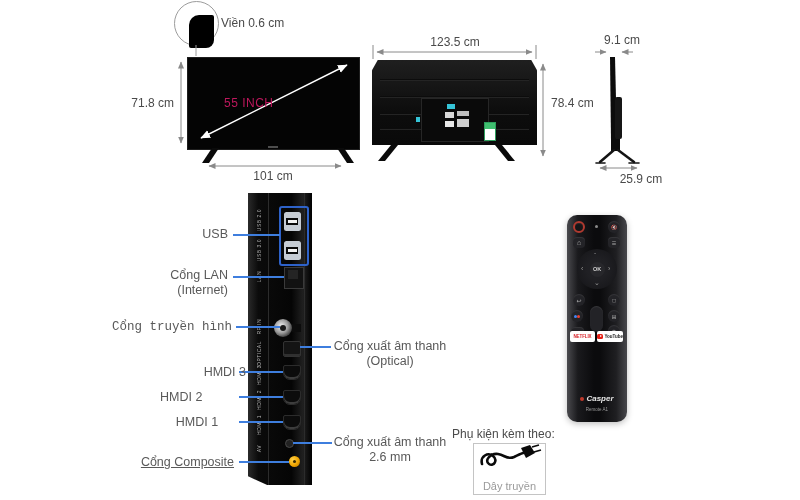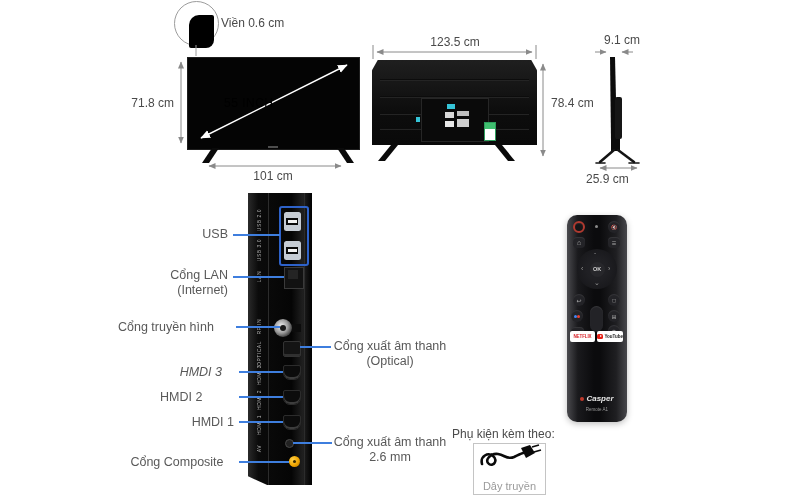--- a/index.html
+++ b/index.html
@@ -15,21 +15,21 @@
   #bezel-circle{position:absolute;left:174px;top:1px;width:43px;height:43px;
                 border:1px solid #9c9c9c;border-radius:50%;z-index:1;}
   #bezel-corner{position:absolute;left:189px;top:15px;width:25px;height:33px;background:#000;
                 border-radius:10px 2px 8px 2px;z-index:2;}
   #label-bezel{left:221px;top:16px;}
 
   
   #tv-front{position:absolute;left:187px;top:57px;width:171px;height:91px;background:#040404;
             border:1px solid #1e1e1e;z-index:1;}
   #tv-front-logo{position:absolute;left:80px;bottom:1px;width:10px;height:2px;background:#4d4d4d;}
-  #label-55inch{position:absolute;left:224px;top:96px;color:#000000;font-size:12px;z-index:4;letter-spacing:.5px;}
+  #label-55inch{position:absolute;left:224px;top:96px;color:#be185d;font-size:12px;z-index:4;letter-spacing:.5px;}
   #label-height-front{left:108px;top:96px;width:66px;text-align:right;}
   #label-width-front{left:231px;top:169px;width:84px;text-align:center;}
 
   
   #tv-back{position:absolute;left:372px;top:60px;width:165px;height:85px;z-index:1;
            background:linear-gradient(180deg,#1f1f1f,#0d0d0d 60%,#090909);
            clip-path:polygon(0 12%,3.5% 0,96.5% 0,100% 12%,100% 100%,0 100%);}
   .ridge{position:absolute;left:5%;right:5%;height:2px;background:linear-gradient(180deg,#000,#303030);}
   #tv-back-mount{position:absolute;left:49px;top:38px;width:66px;height:42px;background:#0a0a0a;border:1px solid #262626;}
   .sticker{position:absolute;}
@@ -39,21 +39,21 @@
   #mount-s3{left:23px;top:22px;width:9px;height:6px;background:#e8e8e8;}
   #mount-s4{left:35px;top:20px;width:12px;height:8px;background:#cfcfcf;}
   #back-cyan-dot{position:absolute;left:44px;top:57px;width:4px;height:5px;background:#35c4d7;}
   #energy-label{position:absolute;left:112px;top:62px;width:10px;height:17px;border:1px solid #2e9e5d;
                 background:linear-gradient(180deg,#3fbf6f 0 35%,#ffffff 35%);}
   #label-width-back{left:413px;top:35px;width:84px;text-align:center;}
   #label-height-back{left:551px;top:96px;}
 
   
   #label-depth{left:592px;top:33px;width:60px;text-align:center;}
-  #label-base{left:586px;top:172px;width:66px;}
+  #label-base{left:608px;top:172px;width:66px;text-align:center;}
 
   
   #port-panel{position:absolute;left:248px;top:193px;width:64px;height:292px;z-index:2;
               background:linear-gradient(90deg,#2a2a2a 0,#0b0b0b 16%,#050505 68%,#202020 86%,#000 100%);
               clip-path:polygon(0 0,100% 0,100% 100%,30% 100%,0 97%);}
   .seam{position:absolute;top:0;bottom:0;width:1px;background:#2c2c2c;}
   .ptag{position:absolute;left:8px;font-size:5px;color:#b5b5b5;writing-mode:vertical-rl;
         transform:rotate(180deg);letter-spacing:.5px;white-space:nowrap;}
   #usb-box{position:absolute;left:31px;top:13px;width:26px;height:56px;border:2px solid #2e62c9;border-radius:3px;}
   .usb{position:absolute;left:36px;width:17px;height:19px;background:#c6ccd4;border-radius:2.5px;}
@@ -70,25 +70,25 @@
   .hdmi{position:absolute;left:35px;width:16px;height:13px;background:#0c0c0c;border:1px solid #2c2c2c;
         border-radius:2px 2px 7px 7px;box-shadow:inset 0 -2px 0 #3d3d3d;}
   #jack35{position:absolute;left:37px;top:246px;width:7px;height:7px;border-radius:50%;background:#222;border:1px solid #484848;}
   #composite{position:absolute;left:41px;top:263px;width:11px;height:11px;border-radius:50%;
              background:radial-gradient(circle at 35% 35%,#ffd24a,#f0a500 55%,#a66c00);}
   #composite .pin{position:absolute;left:4px;top:4px;width:3px;height:3px;border-radius:50%;background:#3a2a00;}
 
   
   #cl-usb{left:150px;top:227px;width:78px;text-align:right;}
   #cl-lan{left:140px;top:268px;width:88px;text-align:right;}
-  #cl-tv{left:118px;top:320px;width:112px;text-align:left;}
-  #cl-hdmi3{left:148px;top:365px;width:74px;text-align:right;font-style:italic;}
+  #cl-tv{left:112px;top:320px;width:112px;text-align:center;font-family:Liberation Mono, monospace;}
+  #cl-hdmi3{left:172px;top:365px;width:74px;text-align:right;}
   #cl-hdmi2{left:160px;top:390px;width:74px;}
-  #cl-hdmi1{left:160px;top:415px;width:74px;text-align:right;}
-  #cl-comp{left:120px;top:455px;width:114px;text-align:center;}
+  #cl-hdmi1{left:160px;top:415px;width:74px;text-align:center;}
+  #cl-comp{left:120px;top:455px;width:114px;text-align:right;text-decoration:underline;}
   #cl-opt{left:333px;top:339px;width:114px;text-align:center;}
   #cl-35{left:333px;top:435px;width:114px;text-align:center;}
 
   
   #remote{position:absolute;left:567px;top:215px;width:60px;height:207px;border-radius:10px;z-index:2;
           background:linear-gradient(90deg,#4a4a4e 0%,#1a1a1d 18%,#0b0b0d 45%,#0b0b0d 55%,#1f1f22 82%,#47474b 100%);
           box-shadow:0 2px 6px rgba(0,0,0,.25);}
   .rbtn{position:absolute;background:#232327;border-radius:50%;box-shadow:inset 0 1px 1px rgba(255,255,255,.09);
         display:flex;align-items:center;justify-content:center;color:#a8a8a8;}
   #r-power{left:6px;top:6px;width:12px;height:12px;border:2px solid #b03a30;background:#151517;box-sizing:border-box;}

